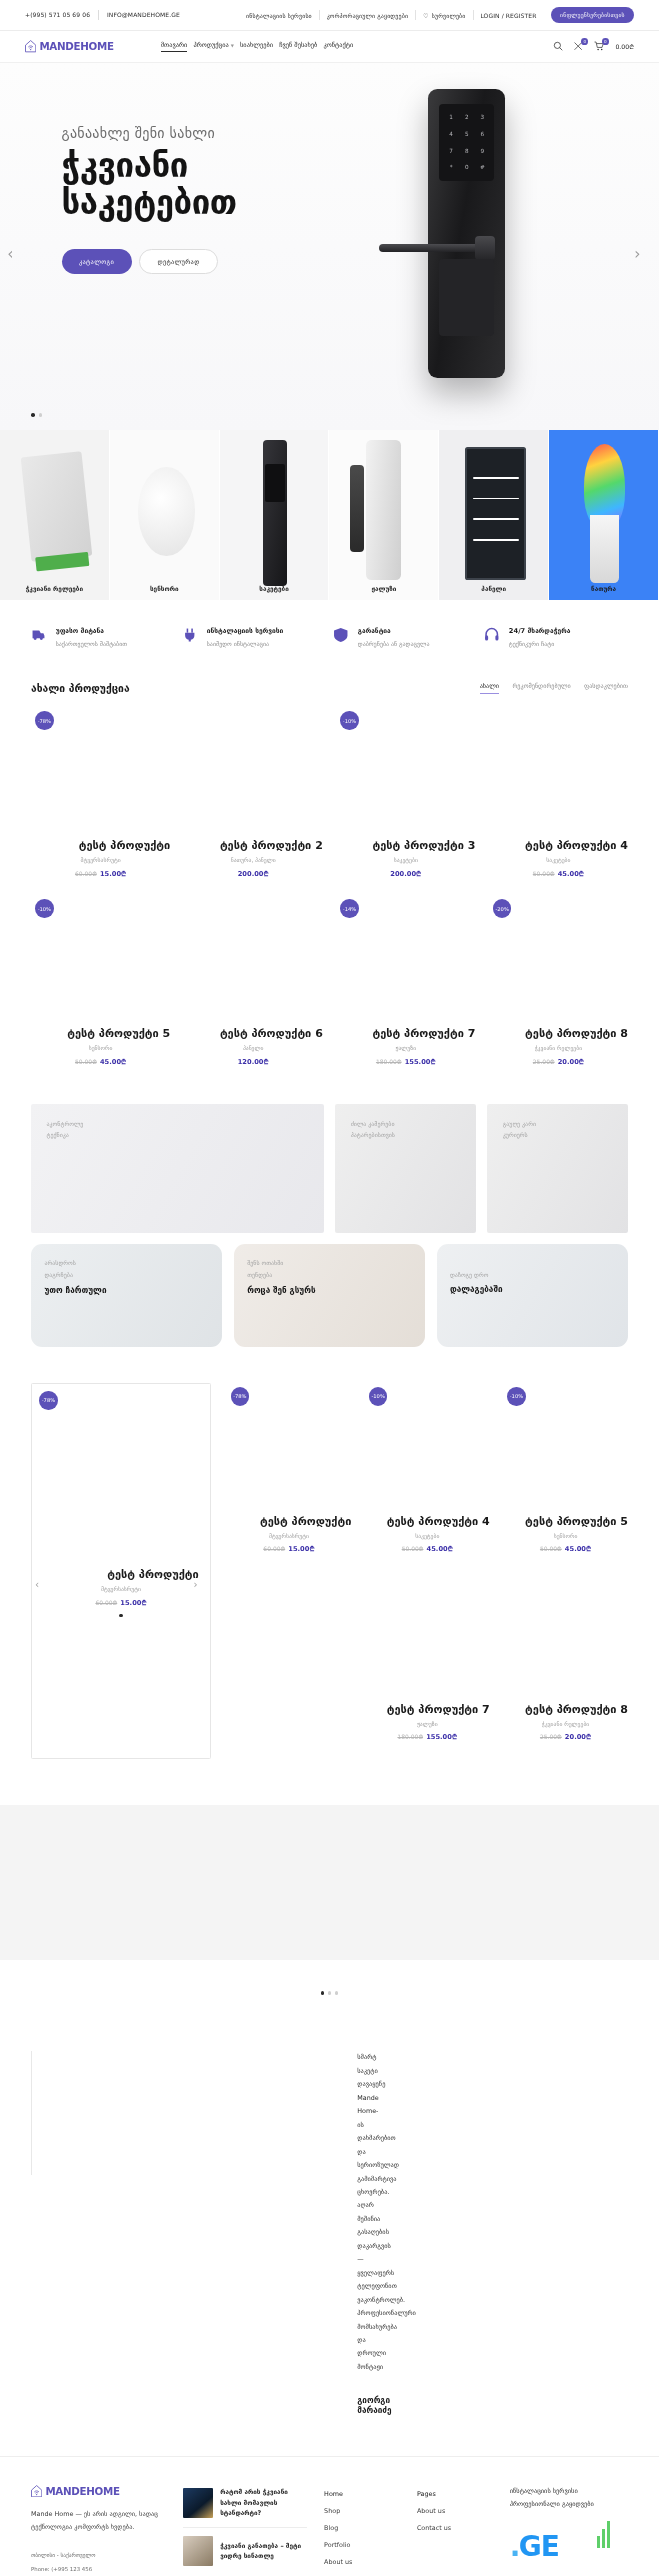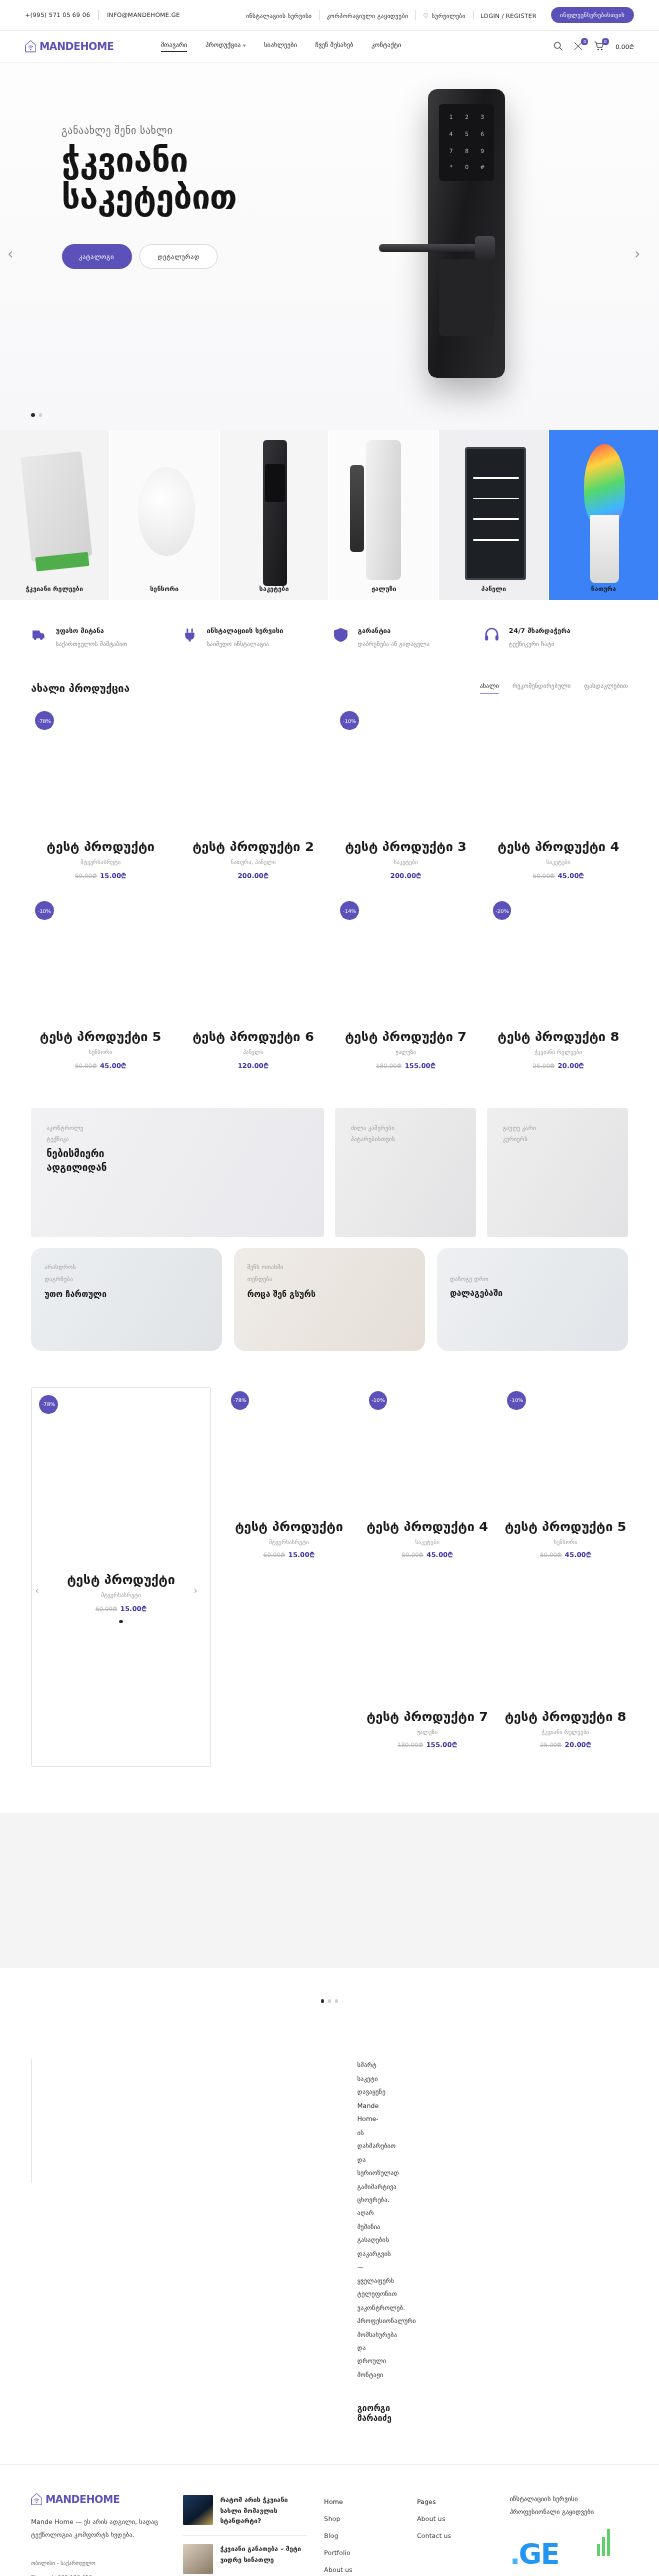--- a/index.html
+++ b/index.html
@@ -46,21 +46,21 @@
   }
   .logo { display: flex; align-items: center; gap: 3.1px; }
   .logo .mark {
     width: 11.3px; height: 12.4px; position: relative;
   }
   .logo .mark svg { display: block; }
   .logo .word {
     font-weight: 700; font-size: 10.3px; letter-spacing: -0.3px;
     color: #5c51b8; font-family: "DejaVu Sans", sans-serif;
   }
-  .nav-links { display: flex; gap: 18px; margin-left: 47px; font-size: 6.4px; }
+  .nav-links { display: flex; gap: 6px; margin-left: 47px; font-size: 6.4px; }
   .nav-links a { color: #222; text-decoration: none; position: relative; padding-bottom: 3.1px; display:inline-block;}
   .nav-links a.active::after {
     content: ""; position: absolute; left: 0; bottom: 0;
     width: 100%; height: 1px; background: #2b2b2b;
   }
   .nav-right { margin-left: auto; display: flex; align-items: center; gap: 9.3px; }
   .icon-btn { position: relative; width: 11.3px; height: 11.3px; color: #222; }
   .badge {
     position: absolute; top: -2.6px; right: -3.6px;
     background: #5c51b8; color: #fff; font-size: 4.1px;
@@ -70,21 +70,21 @@
   .cart-total { font-size: 6.2px; color: #222; margin-left: 1px; }
 
   
   .hero {
     position: relative; height: 367px;
     background: linear-gradient(180deg,#fdfdfd 0%, #f7f7f9 100%);
     overflow: hidden;
   }
   .hero-inner { width: 598px; margin: 0 auto; height: 100%; position: relative; display: flex; }
   .hero-text { width: 52%; padding-top: 62px; padding-left: 31px; }
-  .hero-eyebrow { font-size: 10px; color: #6c6c6c; margin-bottom: 7.2px; letter-spacing: 0.3px; }
+  .hero-eyebrow { font-size: 14px; color: #6c6c6c; margin-bottom: 7.2px; letter-spacing: 0.3px; }
   .hero-title {
     font-size: 33px; line-height: 1.12; font-weight: 700;
     color: #141414; letter-spacing: -0.5px;
   }
   .hero-buttons { display: flex; gap: 7.2px; margin-top: 27px; }
   .btn-primary {
     background: #5c51b8; color: #fff; border: none;
     padding: 7.7px 17.5px; border-radius: 15.5px; font-size: 6.4px;
     letter-spacing: 0.3px; cursor: pointer;
   }
@@ -182,21 +182,21 @@
   
   .pgrid { display: grid; grid-template-columns: repeat(4, 1fr); gap: 0 13.4px; padding: 0 31px; }
   .pcard { position: relative; padding-bottom: 17.5px; }
   .pthumb { height: 129px; background: #fff; position: relative; }
   .sale-tag {
     position: absolute; left: 4.1px; top: 4.1px; z-index: 4;
     background: #5c51b8; color: #fff; font-size: 5.2px;
     border-radius: 50%; width: 18.5px; height: 18.5px;
     display: flex; align-items: center; justify-content: center;
   }
-  .pname { text-align: center; font-size: 13px; font-weight: 700; color: #1a1a1a; margin-top: 3.1px; }
+  .pname { text-align: right; font-size: 11px; font-weight: 700; color: #1a1a1a; margin-top: 3.1px; }
   .pcat { text-align: center; font-size: 5.7px; color: #9a9a9a; margin-top: 4.6px; }
   .pprice { text-align: center; margin-top: 5.7px; font-size: 6.7px; }
   .old { color: #b5b5b5; text-decoration: line-through; font-size: 6px; margin-right: 3.1px; }
   .new { color: #3b2fa8; font-weight: 700; }
 
   
   .banners { display: grid; grid-template-columns: 1fr 1fr; gap: 11.3px; padding: 20.6px 31px 0; }
   .bn { height: 129px; border-radius: 2.1px; position: relative; padding: 14.4px 15.5px; overflow:hidden;}
   .bn .sub { font-size: 6px; color: #a3a3a3; line-height: 1.85; }
   .bn .ttl { font-size: 9.8px; font-weight: 700; color: #151515; margin-top: 3.1px; line-height: 1.35; }
@@ -247,21 +247,21 @@
   .vline { background: #e8e8e8; width: 0.5px; height: 124px; }
   .news-right { padding: 0 28px; text-align: center; }
   .quote { font-size: 6.4px; color: #2a2a2a; line-height: 2.1; }
   .author { font-size: 8.2px; font-weight: 700; margin-top: 20.6px; }
 
   
   .footer { border-top: 0.5px solid #eee; padding: 28px 31px 26px; display: grid;
             grid-template-columns: 1.25fr 1.15fr .7fr .7fr 1.1fr; gap: 17.5px; }
   .f-about p { font-size: 6.4px; color: #3a3a3a; line-height: 2.05; margin-top: 10.3px; }
   .f-meta { margin-top: 14.4px; font-size: 5.4px; color: #6d6d6d; line-height: 2.6; }
-  .post { display: flex; gap: 7.2px; padding: 2.1px 0 8.2px; }
+  .post { display: flex; gap: 7.2px; padding: 2.1px 0 8.2px; align-items: center; }
   .post + .post { border-top: 0.5px solid #ededed; padding-top: 8.2px; }
   .post .ph { width: 30px; height: 30px; flex: none; border-radius: 1px; }
   .post .ph.p1 { background: linear-gradient(140deg,#1d3b63,#0b1a2b 60%,#c9a257); }
   .post .ph.p2 { background: linear-gradient(140deg,#d8cdbf,#8a7a63); }
   .post .pt { font-size: 6.4px; line-height: 1.65; color: #1c1c1c; font-weight: 600; }
   .f-col ul { list-style: none; }
   .f-col li { font-size: 6.4px; color: #3c3c3c; padding: 4.6px 0; }
   .f-col li:first-child { color: #1a1a1a; }
   .f-inst { font-size: 6.4px; color: #2b2b2b; line-height: 2.05; }
   .gebadge { margin-top: 7.2px; position: relative; height: 57px; }
@@ -547,24 +547,20 @@
     <div class="pprice"><span class="old">25.00₾</span><span class="new">20.00₾</span></div>
   </div>
 </div>
 
 <div class="banners">
   <div class="bn a">
     <div class="sub">
       <div>აკონტროლე</div>
       <div>ტექნიკა</div>
     </div>
-    <div class="ttl">
-      <div>ნებისმიერი</div>
-      <div>ადგილიდან</div>
-    </div>
   </div>
   <div class="bn-split">
     <div class="bn b">
       <div class="sub">
         <div>ძილა კამერები</div>
         <div>პატარებისთვის</div>
       </div>
     </div>
     <div class="bn b">
       <div class="sub">

